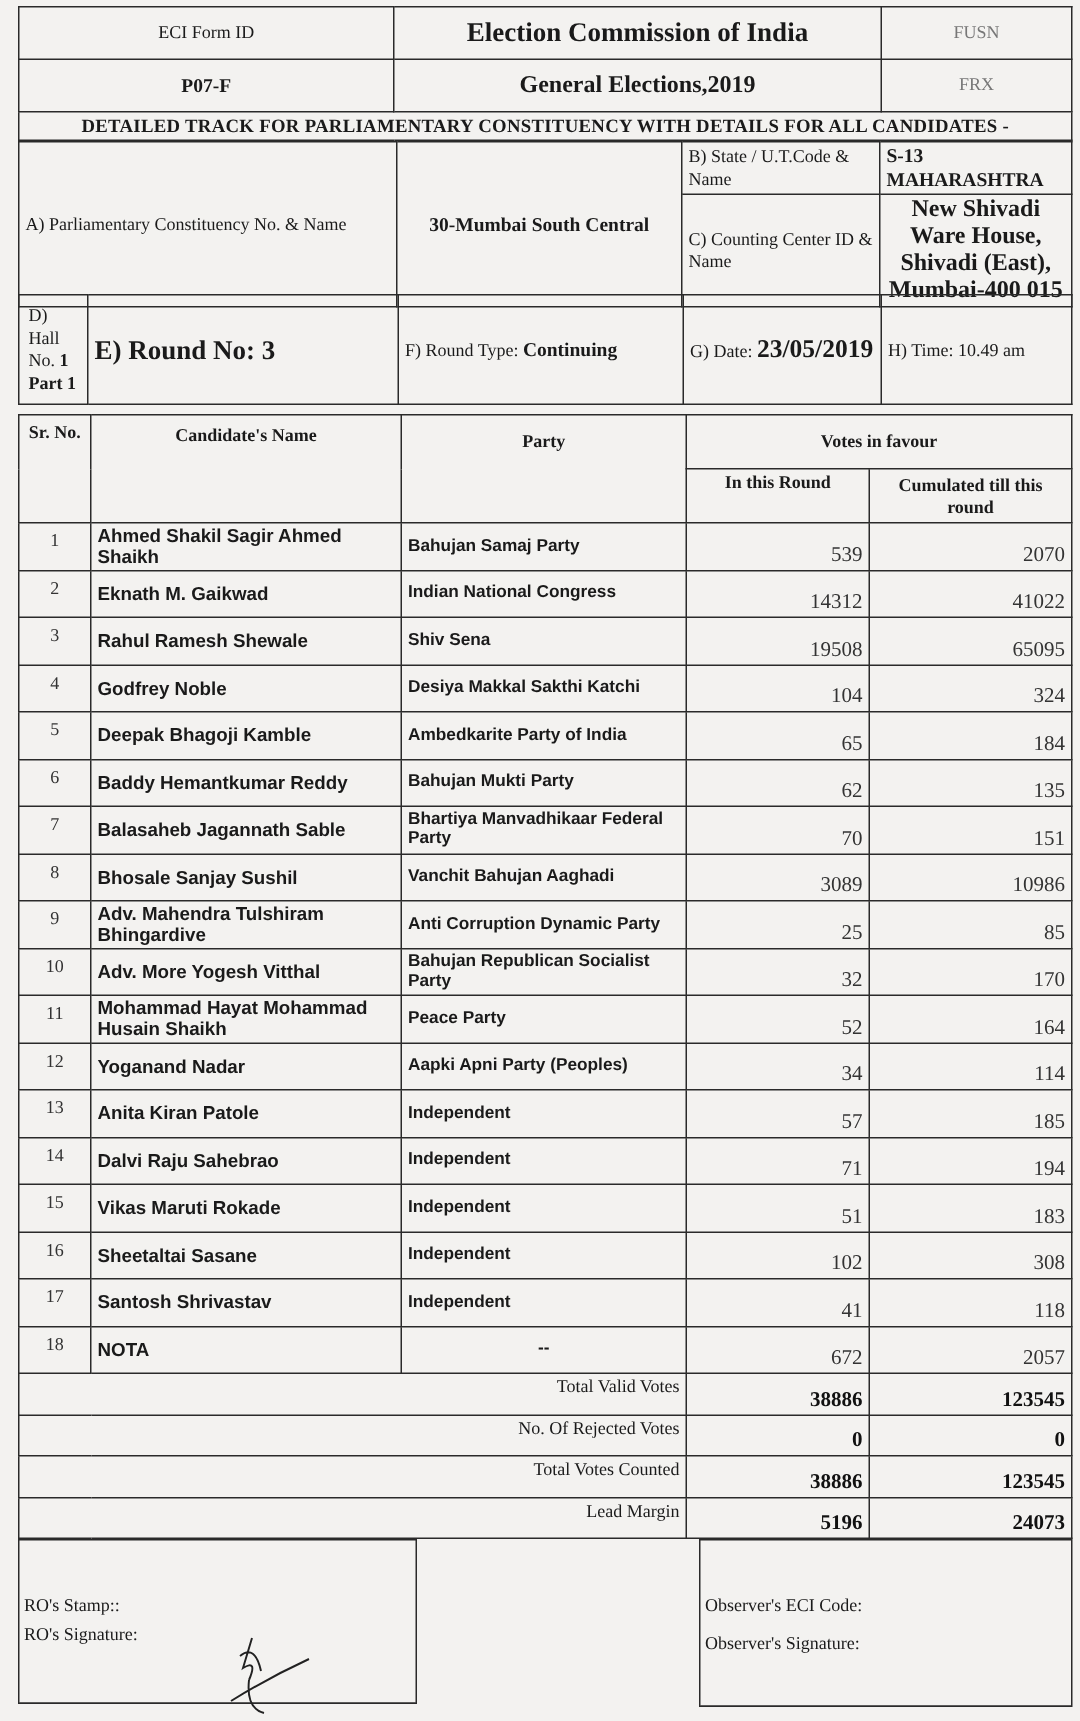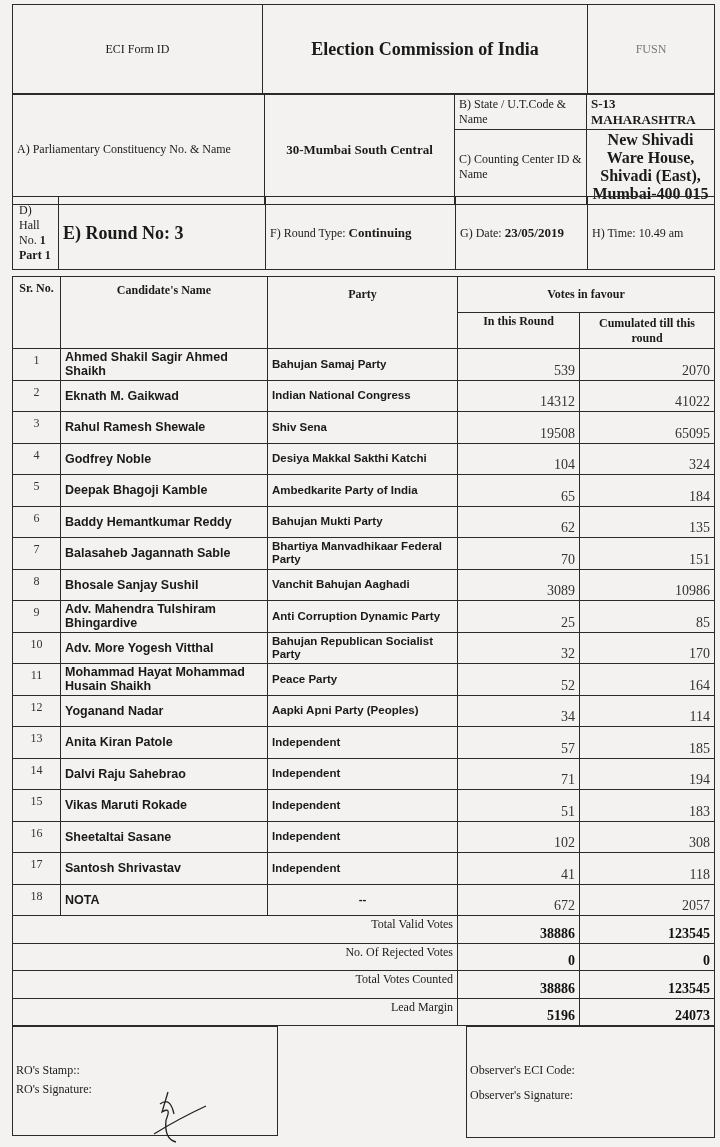--- a/index.html
+++ b/index.html
@@ -32,20 +32,28 @@
         <col style="width:250px">
         <col style="width:325px">
         <col>
       </colgroup>
     <tbody>
         <tr style="height:33px">
       <td class="ctr sm">ECI Form ID</td>
       <td class="ctr title">Election Commission of India</td>
       <td class="ctr sm gray">FUSN</td>
     </tr>
+    <tr style="height:34px">
+      <td class="ctr md b">P07-F</td>
+      <td class="ctr" style="font-size:16px;font-weight:bold">General Elections,2019</td>
+      <td class="ctr sm gray">FRX</td>
+    </tr>
+    <tr style="height:18px">
+      <td colspan="3" class="ctr b" style="font-size:12.5px;letter-spacing:0.2px">DETAILED TRACK FOR PARLIAMENTARY CONSTITUENCY WITH DETAILS FOR ALL CANDIDATES -</td>
+    </tr>
   </tbody>
     </table>
 </div>
 
 <div class="box" style="left:12px;top:94px;width:703px;height:94px;border:none;">
   <table>
     <colgroup>
         <col style="width:252px">
         <col style="width:190px">
         <col style="width:132px">
@@ -80,21 +88,21 @@
       </colgroup>
     <tbody>
         <tr>
       <td class="sm" style="line-height:15px;padding:6px">
         <div>D) Hall</div>
         <div><span>No.</span> <b>1</b></div>
         <div class="b">Part 1</div>
       </td>
       <td class="big">E) Round No: 3</td>
       <td class="sm"><span>F) Round Type:</span> <b style="font-size:13px">Continuing</b></td>
-      <td class="sm"><span>G) Date:</span> <b style="font-size:13px">23/05/2019</b></td>
+      <td class="sm"><span>G) Date:</span> <b style="font-size:17px">23/05/2019</b></td>
       <td class="sm">H) Time: 10.49 am</td>
     </tr>
   </tbody>
     </table>
 </div>
 
 <div class="box" style="left:12px;top:276px;width:703px;height:750px;border:none;">
   <table id="votes-table">
     <colgroup>
         <col style="width:48px">

